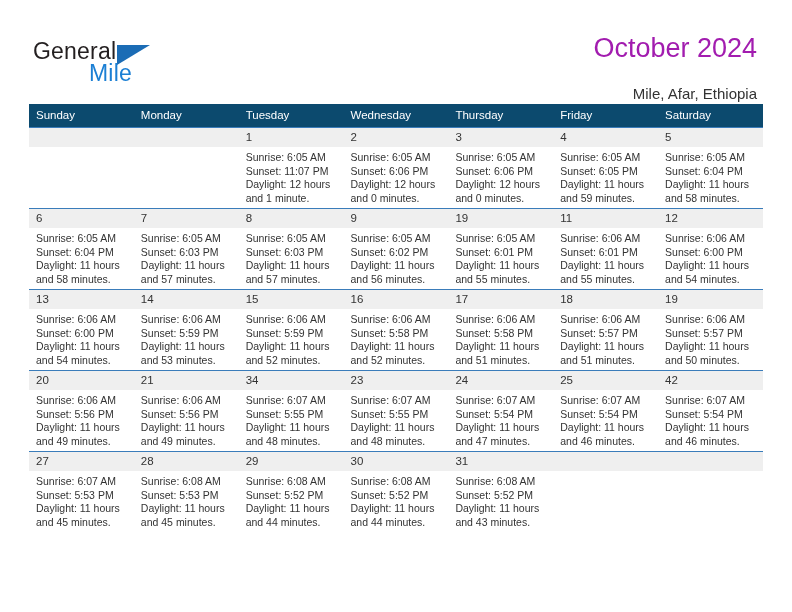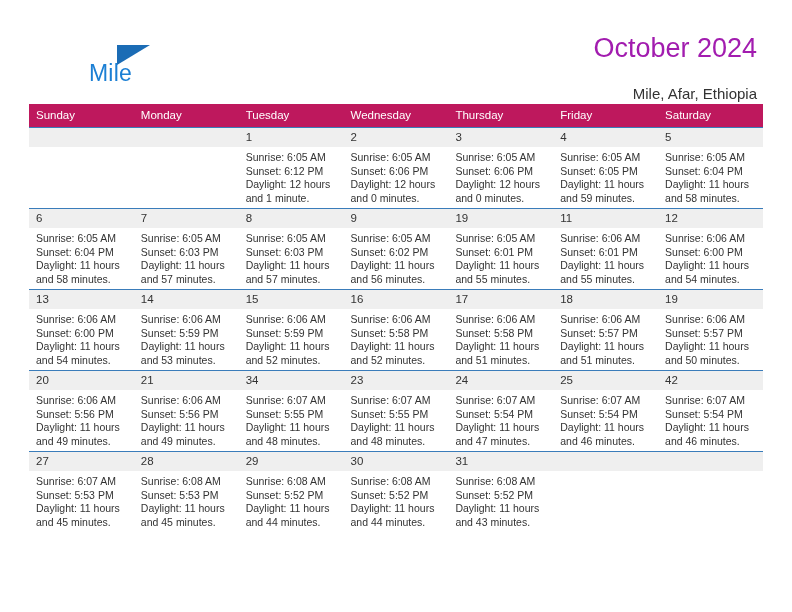--- a/index.html
+++ b/index.html
@@ -86,21 +86,21 @@
   
   .calendar {
     position: absolute;
     left: 29px;
     top: 104px;
     width: 734px;
     border-collapse: collapse;
     table-layout: fixed;
   }
   .calendar th {
-    background: #be185d;
+    background: #0c4a6e;
     color: #ffffff;
     font-size: 11.5px;
     font-weight: normal;
     text-align: left;
     padding: 5px 0 5px 7px;
     height: 11px;
     line-height: 13px;
     border: none;
   }
   .calendar td {
@@ -132,20 +132,21 @@
   }
 </style>
 </head>
 <body>
 
 <div class="page">
 
   <div class="header">
 
     <div class="logo">
+      <span class="logo-general">General</span>
       <span class="logo-tri"></span>
       <span class="logo-blue">Mile</span>
     </div>
 
     <div class="title-block">
       <div class="cal-title">October 2024</div>
       <div class="cal-subtitle">Mile, Afar, Ethiopia</div>
     </div>
 
   </div>
@@ -167,21 +168,21 @@
           <td>
             <div class="daynum empty"></div>
           </td>
           <td>
             <div class="daynum empty"></div>
           </td>
           <td>
             <div class="daynum">1</div>
             <div class="cellbody">
               <div>Sunrise: 6:05 AM</div>
-              <div>Sunset: 6:12 PM</div>
+              <div>Sunset: 11:07 PM</div>
               <div>Daylight: 12 hours</div>
               <div>and 1 minute.</div>
             </div>
           </td>
           <td>
             <div class="daynum">2</div>
             <div class="cellbody">
               <div>Sunrise: 6:05 AM</div>
               <div>Sunset: 6:06 PM</div>
               <div>Daylight: 12 hours</div>

